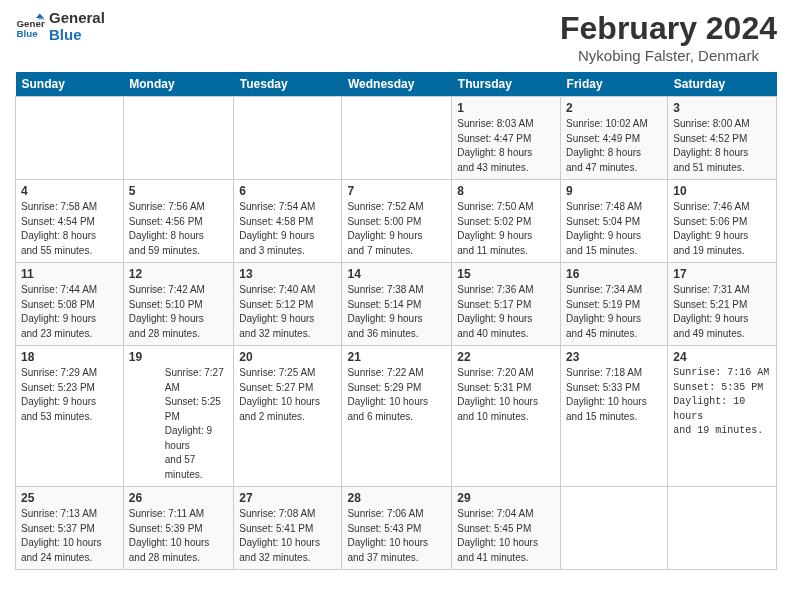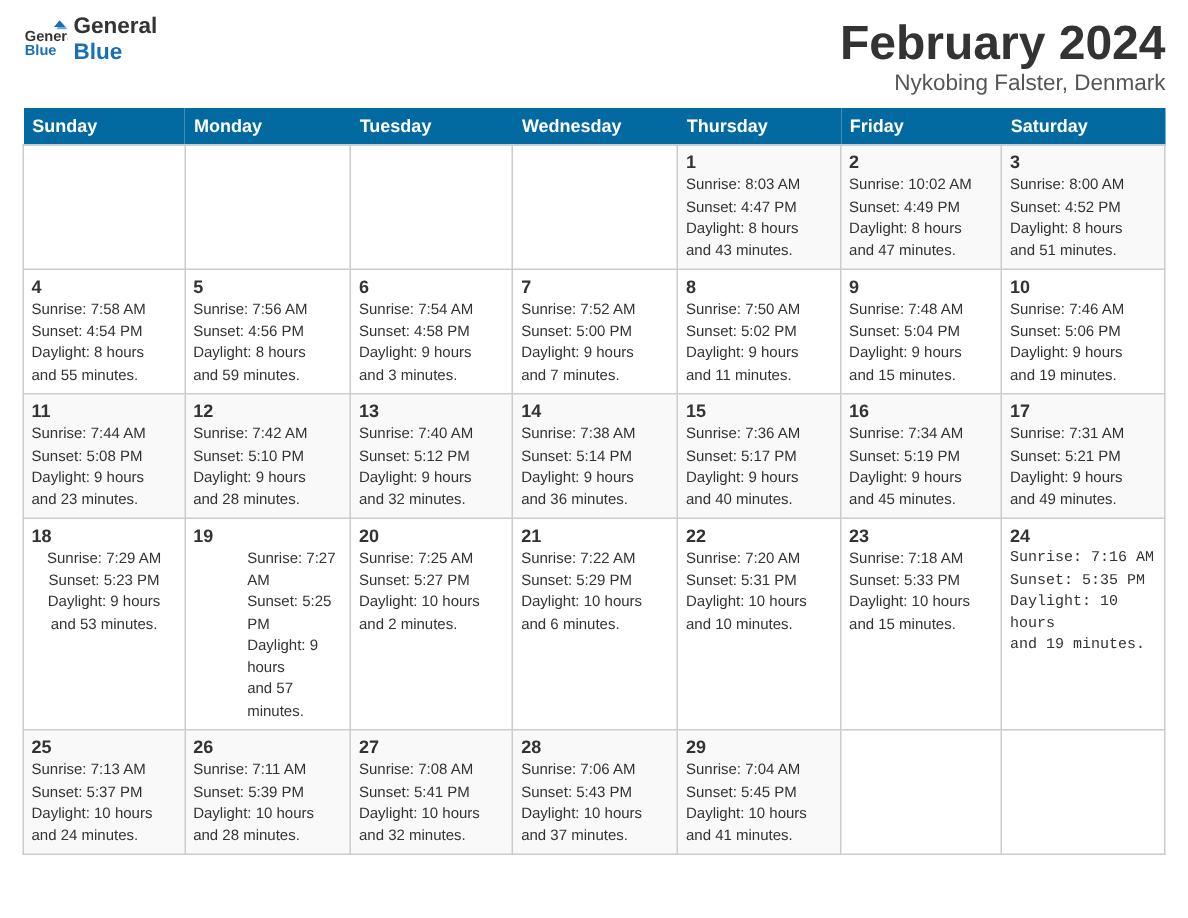--- a/index.html
+++ b/index.html
@@ -23,21 +23,21 @@
     .logo {
       display: flex;
       align-items: center;
       gap: 4px;
     }
     .logo-icon {
       width: 30px;
       height: 30px;
     }
     .title-area {
-      text-align: right;
+      text-align: center;
       margin-left: 24px;
     }
     .month-title {
       font-size: 32px;
       font-weight: bold;
       color: #333;
     }
     .location {
       font-size: 15px;
       color: #555;
@@ -244,21 +244,21 @@
             <span class="day-number">17</span>
             <div class="day-info" style="white-space: pre-line;">Sunrise: 7:31 AM
 Sunset: 5:21 PM
 Daylight: 9 hours
 and 49 minutes.</div>
           </td>
         </tr>
         <tr>
           <td>
             <span class="day-number">18</span>
-            <div class="day-info" style="white-space: pre-line; text-align: center;">Sunrise: 7:29 AM
+            <div class="day-info" style="white-space: pre-line;">Sunrise: 7:29 AM
 Sunset: 5:23 PM
 Daylight: 9 hours
 and 53 minutes.</div>
           </td>
           <td>
             <span class="day-number">19</span>
             <div class="day-info" style="white-space: pre-line; margin-left: 36px;">Sunrise: 7:27 AM
 Sunset: 5:25 PM
 Daylight: 9 hours
 and 57 minutes.</div>

